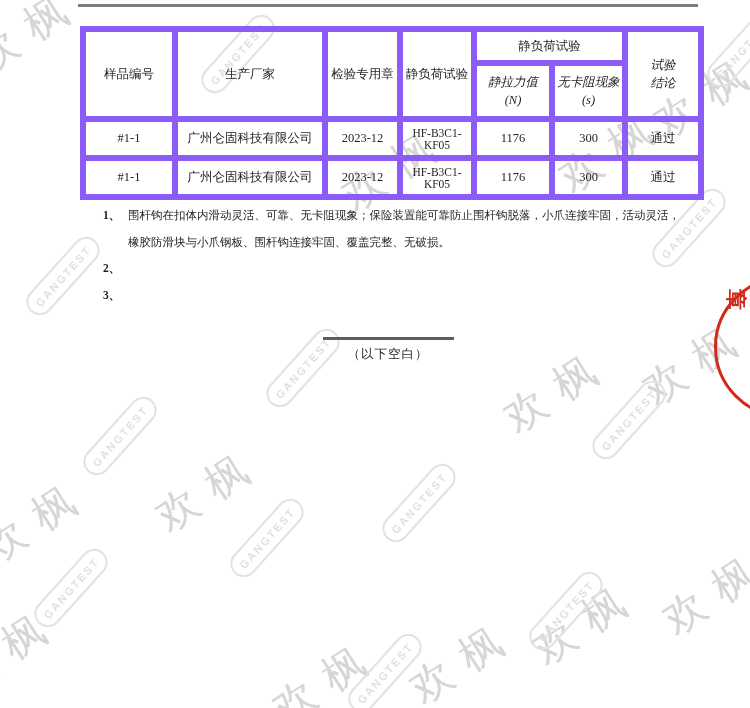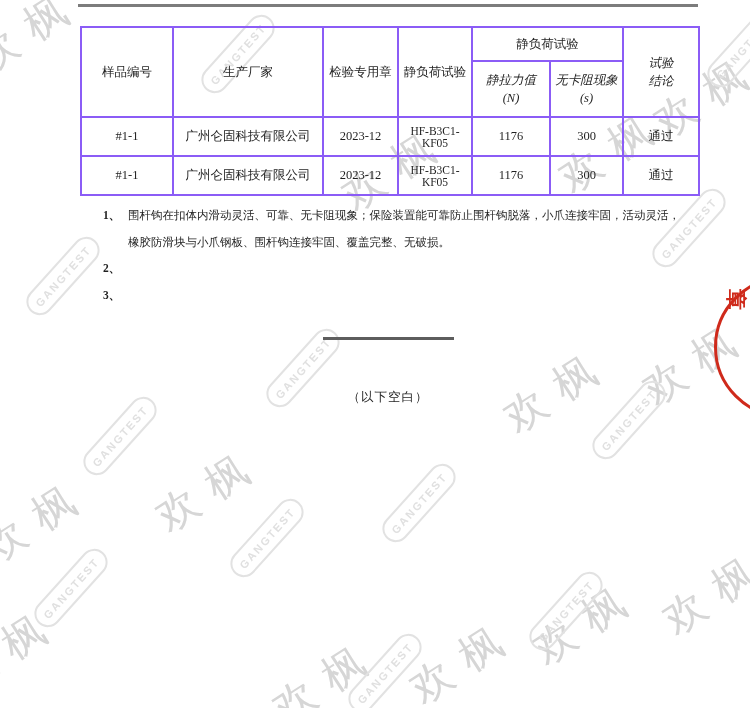--- a/index.html
+++ b/index.html
@@ -41,21 +41,21 @@
     background:#7c7c7c; z-index:2;
   }
   
   #results-table {
     position:absolute; left:80px; top:26px; z-index:1;
     border-collapse:collapse; table-layout:fixed;
     width:618px;
     font-size:12.5px;
   }
   #results-table td, #results-table th {
-    border:2px solid #8b5cf6;
+    border:6px solid #8b5cf6;
     text-align:center; vertical-align:middle;
     font-weight:400;
     background:transparent;
     padding:1px;
   }
   .th-multi { white-space:pre-line; line-height:1.45;font-style:italic; }
   .val-bold { font-weight:bold;border-radius:8px; }
   .cell-model { font-size:11.5px; letter-spacing:0; padding:0; }
   tr.hdr-top td { height:34px; }
   tr.hdr-sub td { height:56px; }
@@ -69,21 +69,21 @@
   .note { display:flex; margin-left:23px; line-height:26.5px; }
   .note-num { width:25px; flex:0 0 25px; font-weight:bold; }
   .note-text { white-space:pre-line; }
   
   #end-divider {
     position:absolute; left:323px; top:337px; width:131px; height:3px;
     background:#5d5d5d; z-index:1;
   }
   #end-mark {
     position:absolute; left:308px; top:346px; width:160px; z-index:1;
-    text-align:center; font-size:12.5px; letter-spacing:1px;margin-top:43px;
+    text-align:center; font-size:12.5px; letter-spacing:1px;
   }
   
   #stamp {
     position:absolute; left:714px; top:276px; width:142px; height:142px;
     border:3px solid #cf2a1b; border-radius:50%;
     z-index:3;
   }
   #stamp-text {
     position:absolute; left:5px; top:10px; height:118px;
     writing-mode:vertical-rl; text-orientation:sideways;

